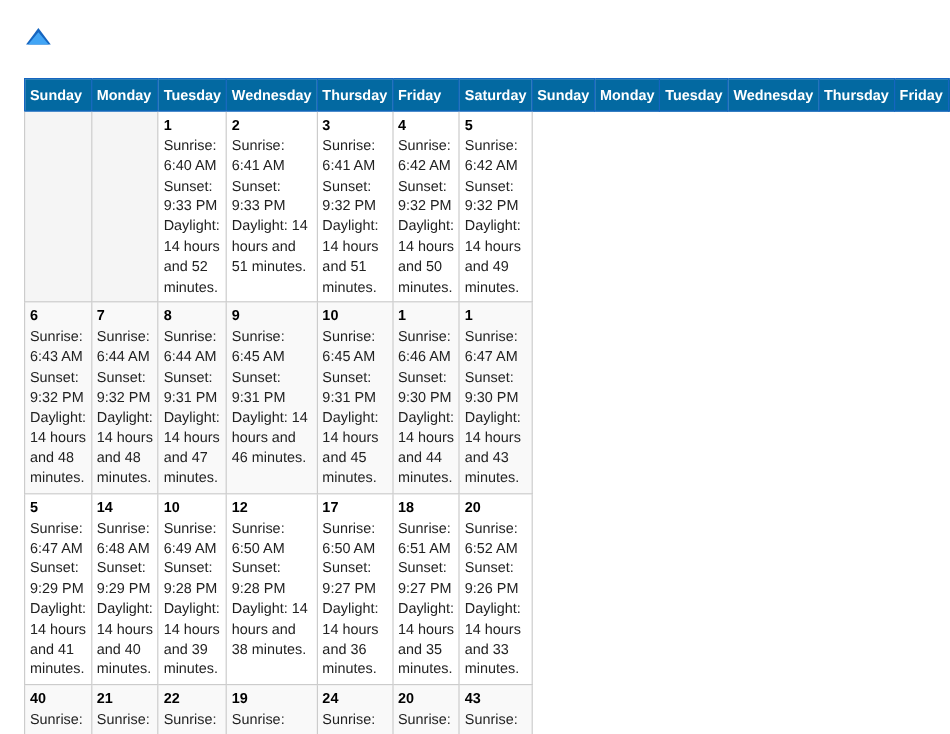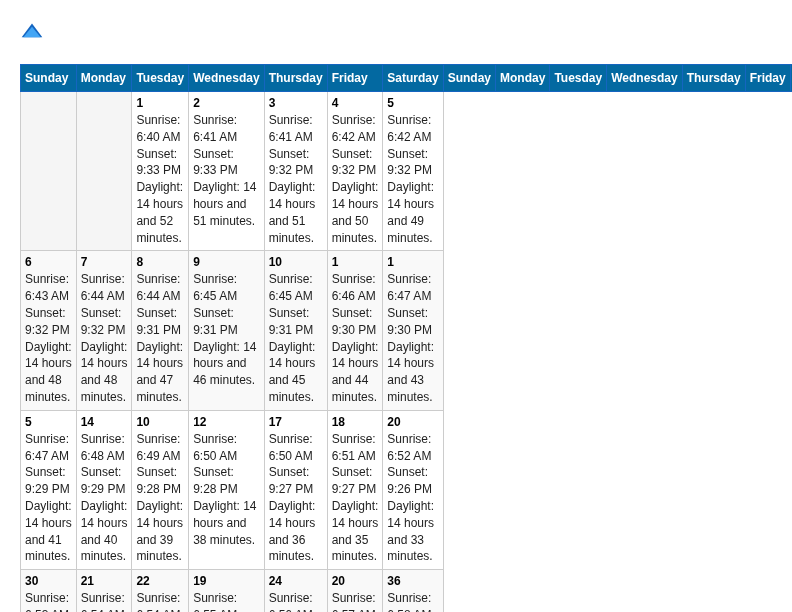--- a/index.html
+++ b/index.html
@@ -216,21 +216,21 @@
         <span class="day-num">18</span>
         <span class="day-info">Sunrise: 6:51 AM<br>Sunset: 9:27 PM<br>Daylight: 14 hours and 35 minutes.</span>
       </td>
         <td>
         <span class="day-num">20</span>
         <span class="day-info">Sunrise: 6:52 AM<br>Sunset: 9:26 PM<br>Daylight: 14 hours and 33 minutes.</span>
       </td>
       </tr>
       <tr>
         <td>
-        <span class="day-num">30</span>
+        <span class="day-num">40</span>
         <span class="day-info">Sunrise: 6:53 AM<br>Sunset: 9:25 PM<br>Daylight: 14 hours and 32 minutes.</span>
       </td>
         <td>
         <span class="day-num">21</span>
         <span class="day-info">Sunrise: 6:54 AM<br>Sunset: 9:25 PM<br>Daylight: 14 hours and 31 minutes.</span>
       </td>
         <td>
         <span class="day-num">22</span>
         <span class="day-info">Sunrise: 6:54 AM<br>Sunset: 9:24 PM<br>Daylight: 14 hours and 29 minutes.</span>
       </td>
@@ -240,18 +240,18 @@
       </td>
         <td>
         <span class="day-num">24</span>
         <span class="day-info">Sunrise: 6:56 AM<br>Sunset: 9:22 PM<br>Daylight: 14 hours and 26 minutes.</span>
       </td>
         <td>
         <span class="day-num">20</span>
         <span class="day-info">Sunrise: 6:57 AM<br>Sunset: 9:22 PM<br>Daylight: 14 hours and 24 minutes.</span>
       </td>
         <td>
-        <span class="day-num">36</span>
+        <span class="day-num">43</span>
         <span class="day-info">Sunrise: 6:58 AM<br>Sunset: 9:21 PM<br>Daylight: 14 hours and 22 minutes.</span>
       </td>
       </tr>
     </tbody>
 </table>
 
 </body></html>

